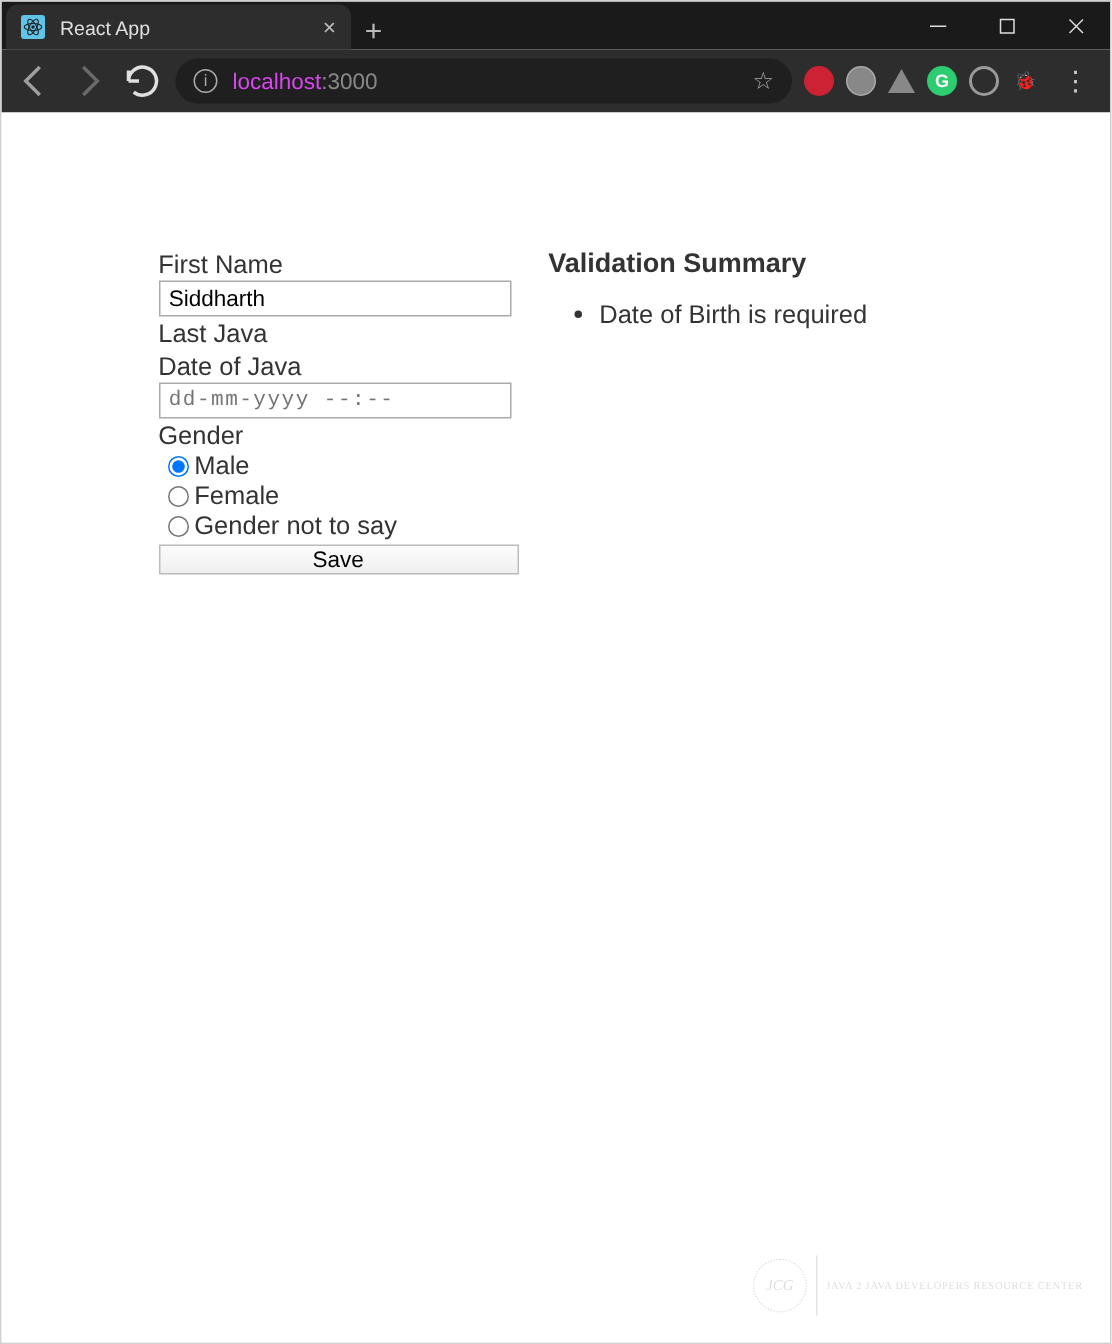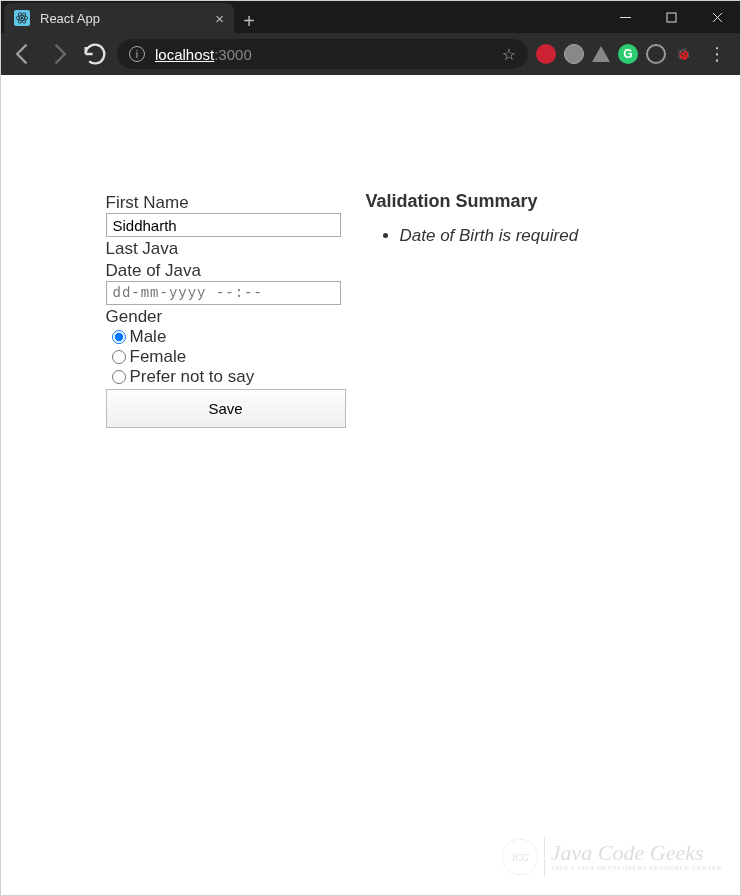--- a/index.html
+++ b/index.html
@@ -68,39 +68,39 @@
     background: #1f1f1f;
     border-radius: 15px;
     display: flex;
     align-items: center;
     padding: 0 12px;
     color:#ccc;
     gap: 10px;
     font-size: 15px;
   }
   .omnibox .info-icon { width:16px; height:16px; border:1.5px solid #aaa; border-radius:50%; display:flex; align-items:center; justify-content:center; font-size:11px; color:#aaa;}
-  .omnibox .url .host { color:#ffffff;text-decoration:underline; }
+  .omnibox .url .host { color:#d946ef; }
   .omnibox .url .rest { color:#888; }
   .omnibox .star { margin-left:auto; color:#aaa; font-size:16px;}
   .ext-icons { display:flex; align-items:center; gap:8px; }
   .ext { width:20px; height:20px; border-radius:50%; display:flex; align-items:center; justify-content:center; font-size:12px; }
   .ext.red { background:#c23; }
   .ext.gray { background:#888; border:1px solid #aaa; }
   .ext.drive { width:0;height:0; border-left:9px solid transparent; border-right:9px solid transparent; border-bottom:16px solid #888; border-radius:0;}
   .ext.green { background:#2ecc71; color:#fff; font-weight:bold;}
   .ext.circle { border:2px solid #999; }
   .ext.bug { color:#c55; background:transparent;}
   .menu-dots { color:#ccc; font-size:18px; padding:0 6px;}
 
   
   .viewport {
     position: relative;
     background: #fff;
     height: calc(896px - 32px - 42px - 2px);
-    padding-top: 116px;
+    padding-top: 90px;
   }
   .page {
     display: flex;
     justify-content: center;
     gap: 20px;
   }
   .form-col { width: 240px; font-size: 17px; color:#333;}
   .form-col label.lbl { display:block; margin-top:2px; }
   .form-col input[type="text"],
   .form-col input.dt {
@@ -109,31 +109,31 @@
     border: 1px solid #aaa;
     padding: 2px 6px;
     font-size: 15px;
     font-family: inherit;
     background:#fff;
   }
   .form-col input.dt { font-family: "Courier New", monospace; letter-spacing:1px; font-size:14px; }
   .radio-row { display:flex; align-items:center; gap:4px; margin-left:6px; font-size:17px;}
   .radio-row input[type="radio"]{ width:14px; height:14px; }
   .save-btn {
-    width: 240px; height:39px;
+    width: 240px; height:20px;
     border:1px solid #bbb;
     background: linear-gradient(#fdfdfd,#efefef);
     font-size:15px;
     margin-top:2px;
     cursor:pointer;
   }
   .summary-col { width: 270px; font-size:17px; color:#333;}
   .summary-col h3 { font-weight:700; font-size:18px; margin-bottom:14px;}
   .summary-col ul { padding-left: 34px; }
-  .summary-col li { font-size:17px;font-style:italic; }
+  .summary-col li { font-size:17px; }
 
   
   .watermark {
     position:absolute;
     right: 18px;
     bottom: 18px;
     opacity: 0.18;
     display:flex;
     align-items:center;
     gap:6px;
@@ -232,36 +232,35 @@
       <div class="radio-row">
         <input type="radio" name="g" checked="" style="">
         <span>Male</span>
       </div>
       <div class="radio-row">
         <input type="radio" name="g" style="">
         <span>Female</span>
       </div>
       <div class="radio-row">
         <input type="radio" name="g" style="">
-        <span>Prefer not to say</span>
+        <span>Gender not to say</span>
       </div>
 
       <button class="save-btn">Save</button>
     </div>
 
     <div class="summary-col">
       <h3>Validation Summary</h3>
       <ul>
         <li>Date of Birth is required</li>
       </ul>
     </div>
 
   </div>
 
   <div class="watermark">
     <div class="wm-logo">JCG</div>
     <div class="wm-sep"></div>
     <div>
-      <div class="wm-main">Java Code Geeks</div>
       <div class="wm-sub">JAVA 2 JAVA DEVELOPERS RESOURCE CENTER</div>
     </div>
   </div>
 </div>
 
 </body></html>

